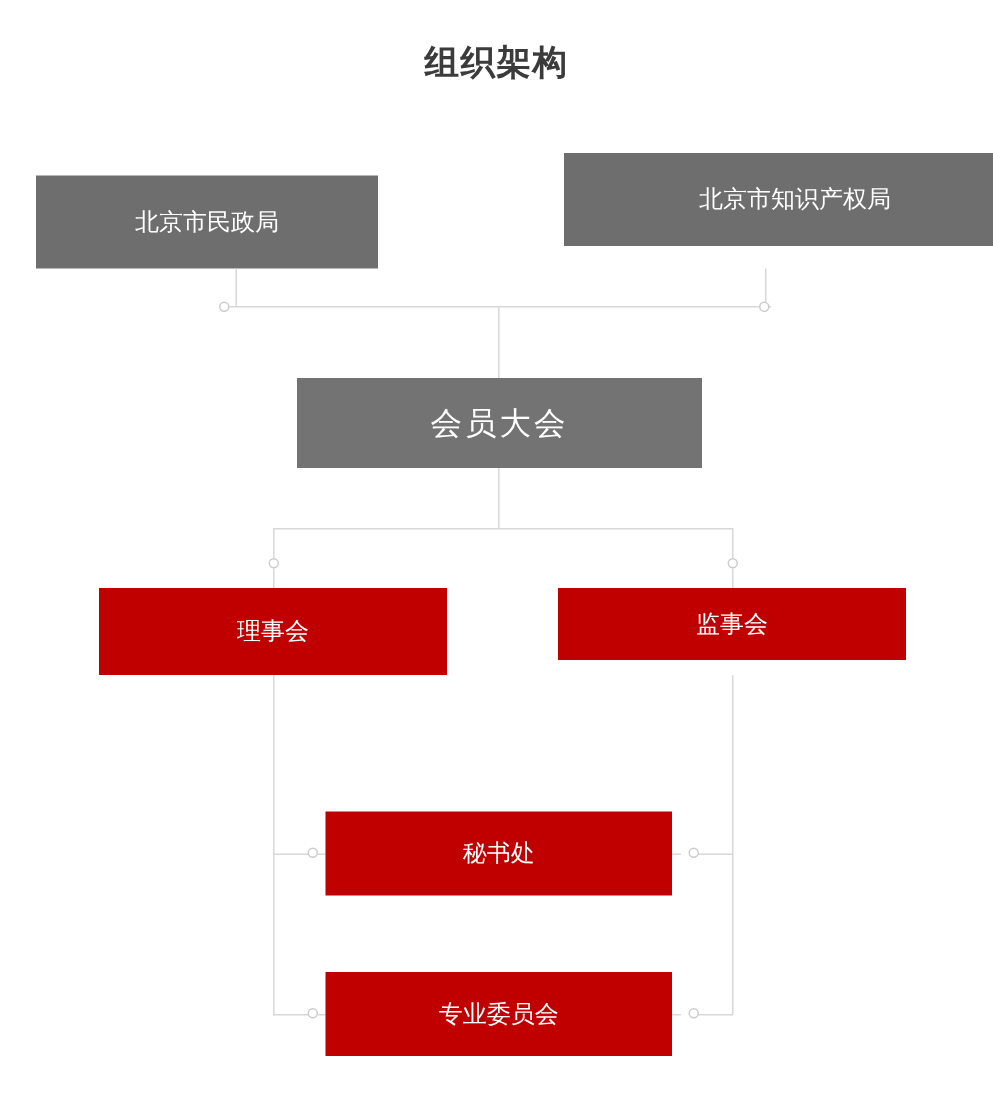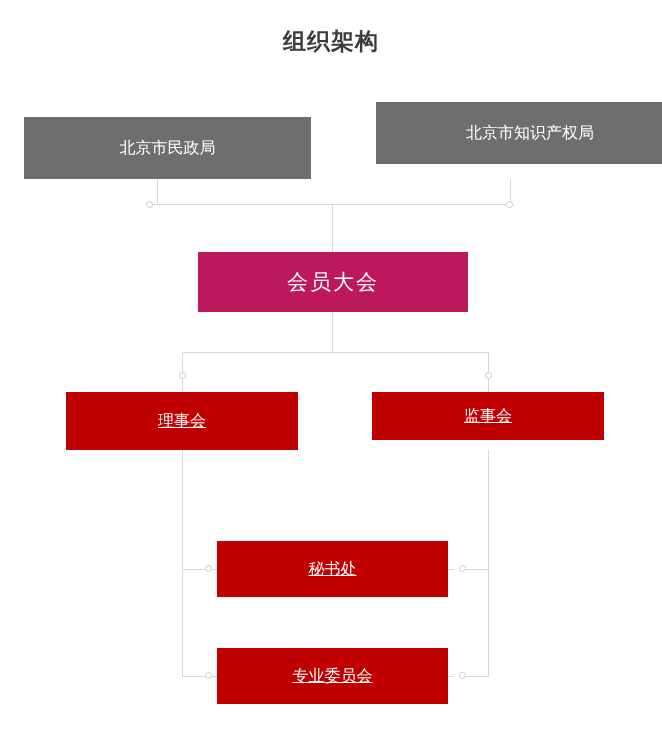--- a/index.html
+++ b/index.html
@@ -38,29 +38,28 @@
     justify-content: center;
     color: #ffffff;
     box-sizing: border-box;
     text-align: center;
   }
   .node-gray {
     background: #6e6e6e;
     font-size: 16px;
   }
   .node-red-bright {
-    background: #be185d;
+    background: #737373;
     font-size: 21px;
     letter-spacing: 2px;
     text-align: right;
   }
   .node-red-dark {
     background: #c00000;
     font-size: 16px;
-    text-decoration: underline;
   }
 
   
   .ln {
     position: absolute;
     background: #d8d8d8;
   }
   .lnv { width: 1px; }
   .lnh { height: 1px; }
 
@@ -74,21 +73,21 @@
     box-sizing: border-box;
   }
 </style>
 </head>
 <body>
 
 <div class="canvas">
 
   <div class="title">组织架构</div>
 
-  <div class="node node-gray" style="left:24px; top:117px; width:287px; height:62px;">
+  <div class="node node-gray" style="left:24px; top:117px; width:228px; height:62px;">
     <span>北京市民政局</span>
   </div>
 
   <div class="node node-gray" style="left:376px; top:102px; width:308px; height:62px;">
     <span>北京市知识产权局</span>
   </div>
 
   <div class="ln lnv" style="left:157px; top:179px; height:25px;"></div>
   <div class="ln lnv" style="left:510px; top:179px; height:25px;"></div>
   <div class="ln lnh" style="left:150px; top:204px; width:364px;"></div>

